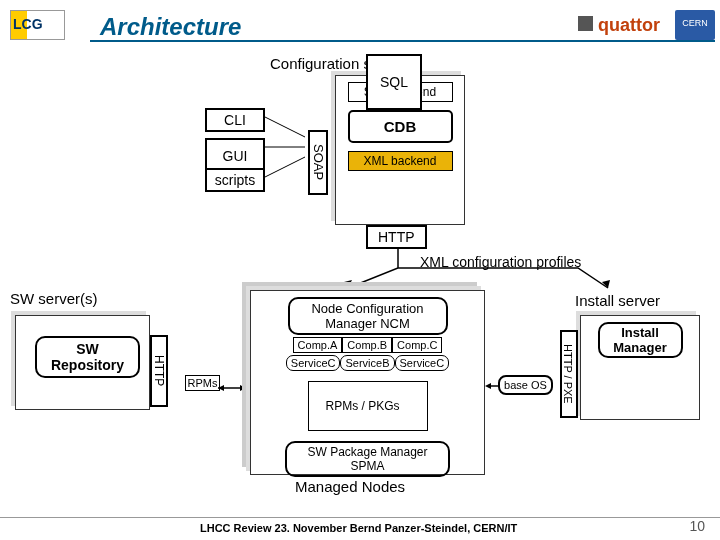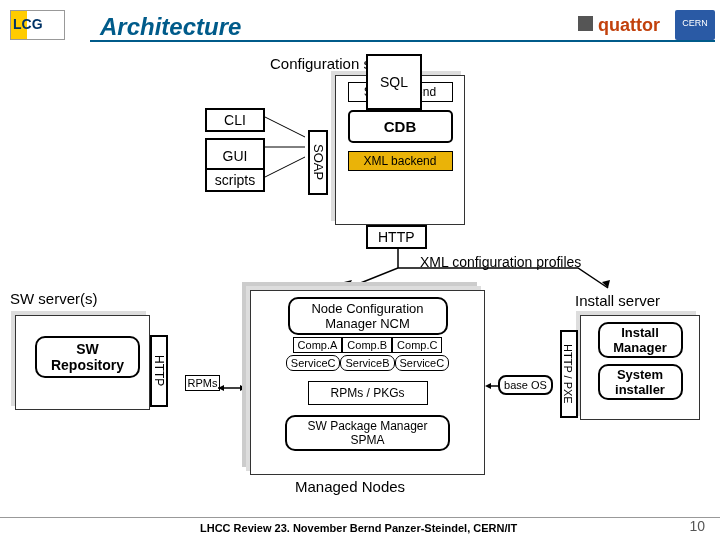--- a/index.html
+++ b/index.html
@@ -32,21 +32,21 @@
   .sw-repo { position: absolute; top: 20px; left: 6px; width: 105px; border: 2px solid #000; border-radius: 10px; text-align: center; font-weight: bold; font-size: 14px; padding: 3px; background: #fff; margin-left: 13px; }
   .http-v { position: absolute; top: 335px; left: 150px; width: 18px; height: 72px; border: 2px solid #000; writing-mode: vertical-lr; text-align: center; font-size: 12px; background: #fff; }
   .rpms-lbl { position: absolute; top: 375px; left: 185px; width: 35px; border: 1.5px solid #000; font-size: 11px; text-align: center; background: #fff; line-height: 1.1; padding: 1px; }
 
   .managed-box { position: absolute; top: 290px; left: 250px; width: 235px; height: 185px; border: 1px solid #333; box-shadow: -4px -4px 0 #ddd, -8px -8px 0 #ccc; background: #fff; }
   .ncm { margin: 6px auto 2px; width: 160px; border: 2px solid #000; border-radius: 10px; text-align: center; font-size: 13px; padding: 2px; }
   .comp-row { display: flex; justify-content: center; gap: 0; margin: 2px auto; width: 180px; }
   .comp { border: 1px solid #000; font-size: 11px; padding: 1px 4px; background: #fff; }
   .svc-row { display: flex; justify-content: center; gap: 0; margin: 2px auto; width: 180px; }
   .svc { border: 1px solid #000; border-radius: 7px; font-size: 11px; padding: 1px 4px; background: #fff; }
-  .rpms-pkgs { margin: 10px auto 2px; width: 120px; border: 1px solid #000; text-align: center; font-size: 12px; padding: 4px; }
+  .rpms-pkgs { margin: 10px auto 2px; width: 120px; border: 1px solid #000; font-size: 12px; padding: 17px; }
   .spma { margin: 10px auto; width: 165px; border: 2px solid #000; border-radius: 10px; text-align: center; font-size: 12px; padding: 2px; }
   .managed-lbl { position: absolute; top: 478px; left: 295px; font-size: 15px; }
 
   .base-os { position: absolute; top: 375px; left: 498px; width: 55px; border: 2px solid #000; border-radius: 8px; font-size: 11px; text-align: center; padding: 2px; background: #fff; }
 
   .install-server { position: absolute; top: 292px; left: 575px; font-size: 15px; }
   .install-box { position: absolute; top: 315px; left: 580px; width: 120px; height: 105px; border: 1px solid #333; box-shadow: -4px -4px 0 #ddd; background: #fff; }
   .install-mgr { margin: 6px auto; width: 85px; border: 2px solid #000; border-radius: 10px; text-align: center; font-weight: bold; font-size: 13px; padding: 1px; }
   .sys-inst { margin: 6px auto; width: 85px; border: 2px solid #000; border-radius: 10px; text-align: center; font-weight: bold; font-size: 13px; padding: 1px; }
   .http-pxe { position: absolute; top: 330px; left: 560px; width: 18px; height: 88px; border: 2px solid #000; writing-mode: vertical-lr; text-align: center; font-size: 11px; background: #fff; }
@@ -130,19 +130,18 @@
 
 <div class="base-os">base OS</div>
 <svg class="arrow" style="top:382px;left:485px" width="15" height="8">
   <line x1="15" y1="4" x2="3" y2="4" stroke="#000" stroke-width="1.5"></line>
     <polygon points="0,4 6,1 6,7" fill="#000"></polygon>
 </svg>
 
 <div class="install-server">Install server</div>
 <div class="install-box">
   <div class="install-mgr">Install Manager</div>
-  <div class="sys-inst">System installer</div>
 </div>
 <div class="http-pxe">HTTP / PXE</div>
 
 <div class="footer-line"></div>
 <div class="footer">LHCC Review 23. November   Bernd Panzer-Steindel,  CERN/IT</div>
 <div class="pagenum">10</div>
 
 </body></html>

